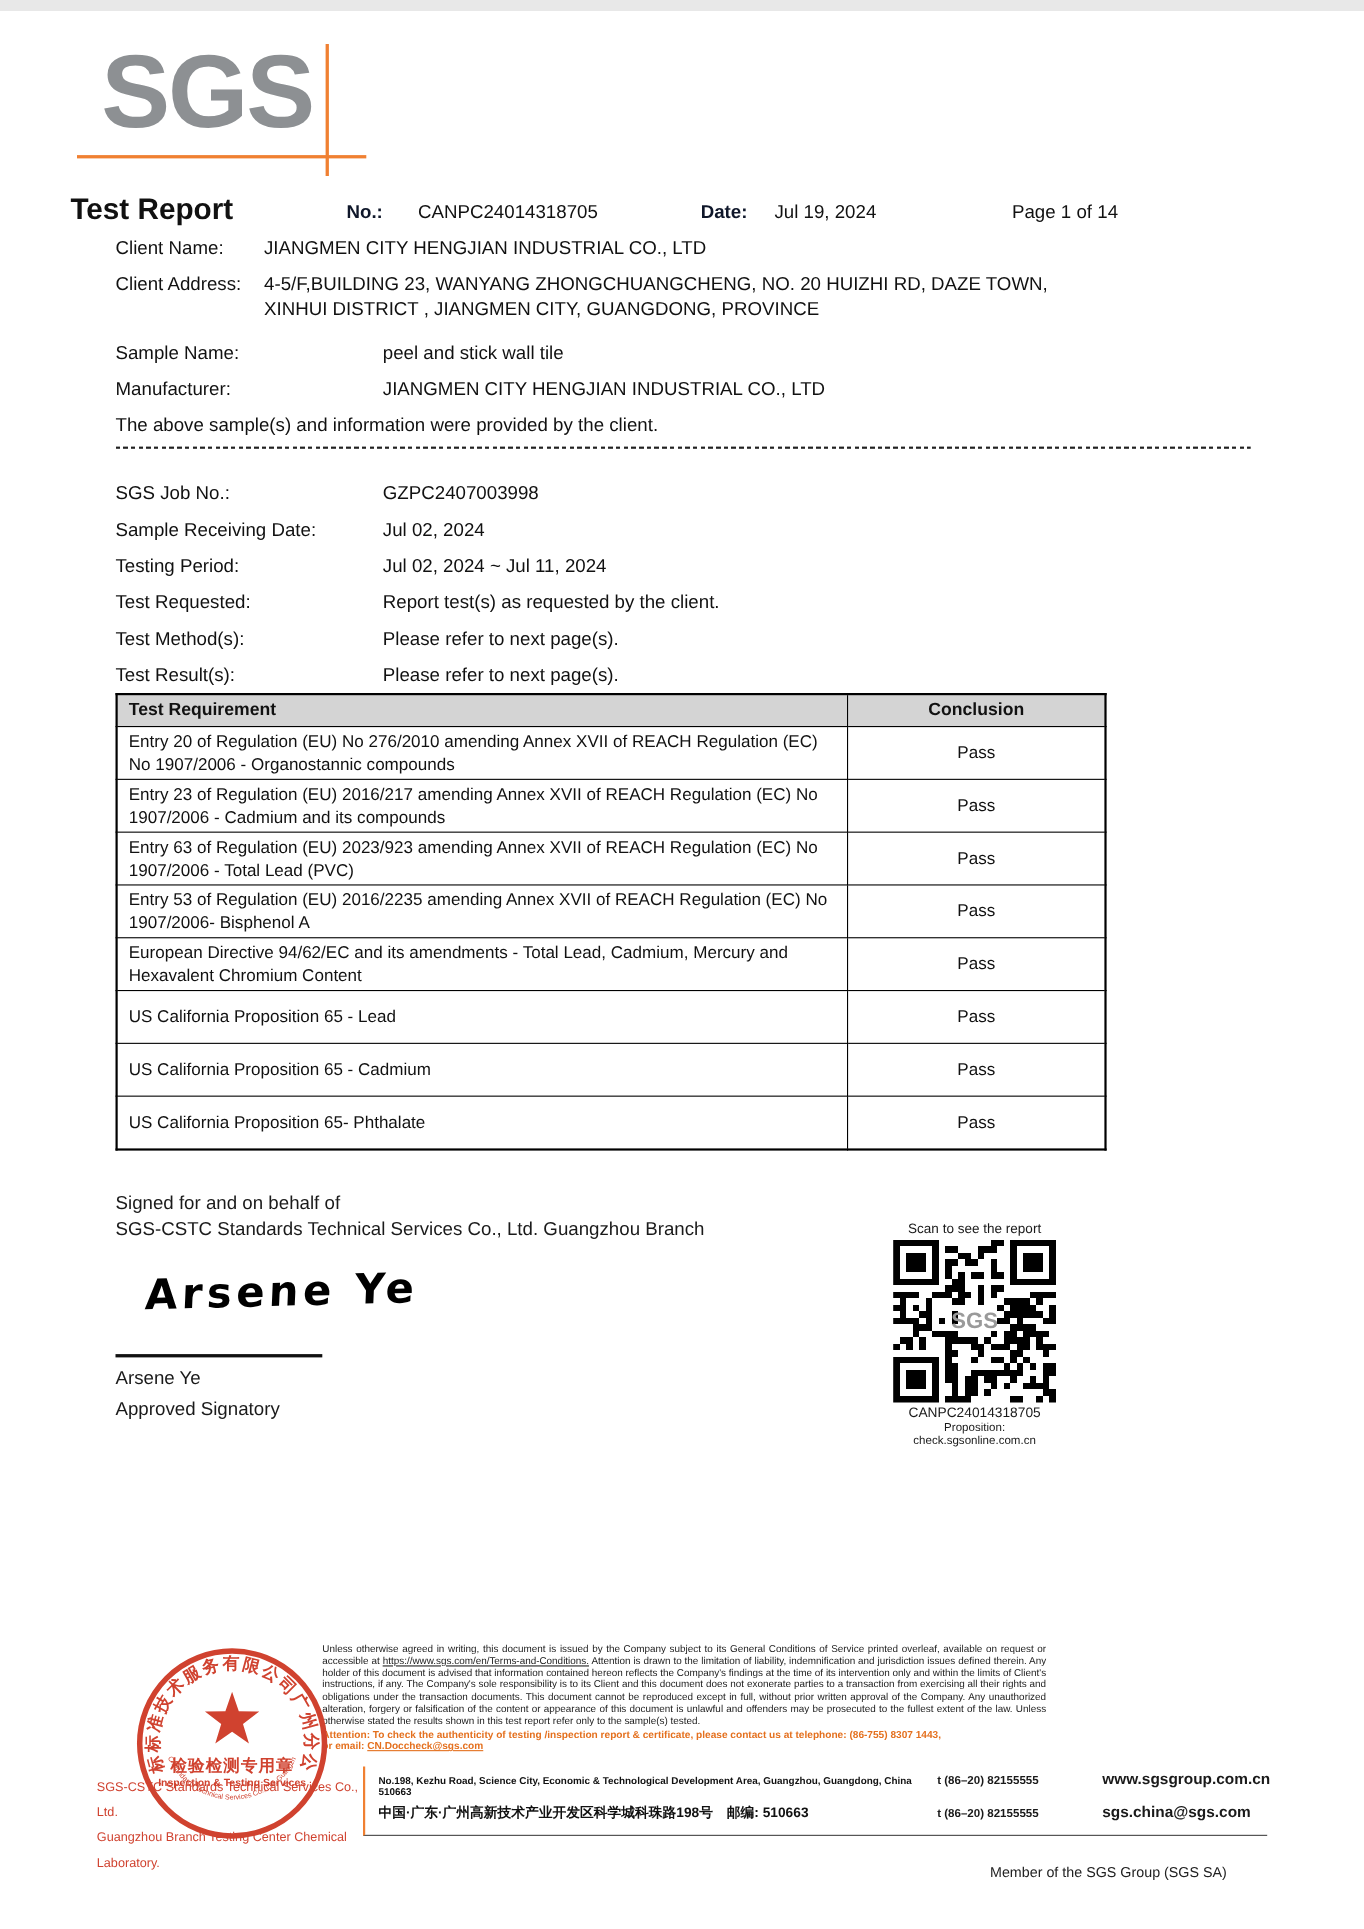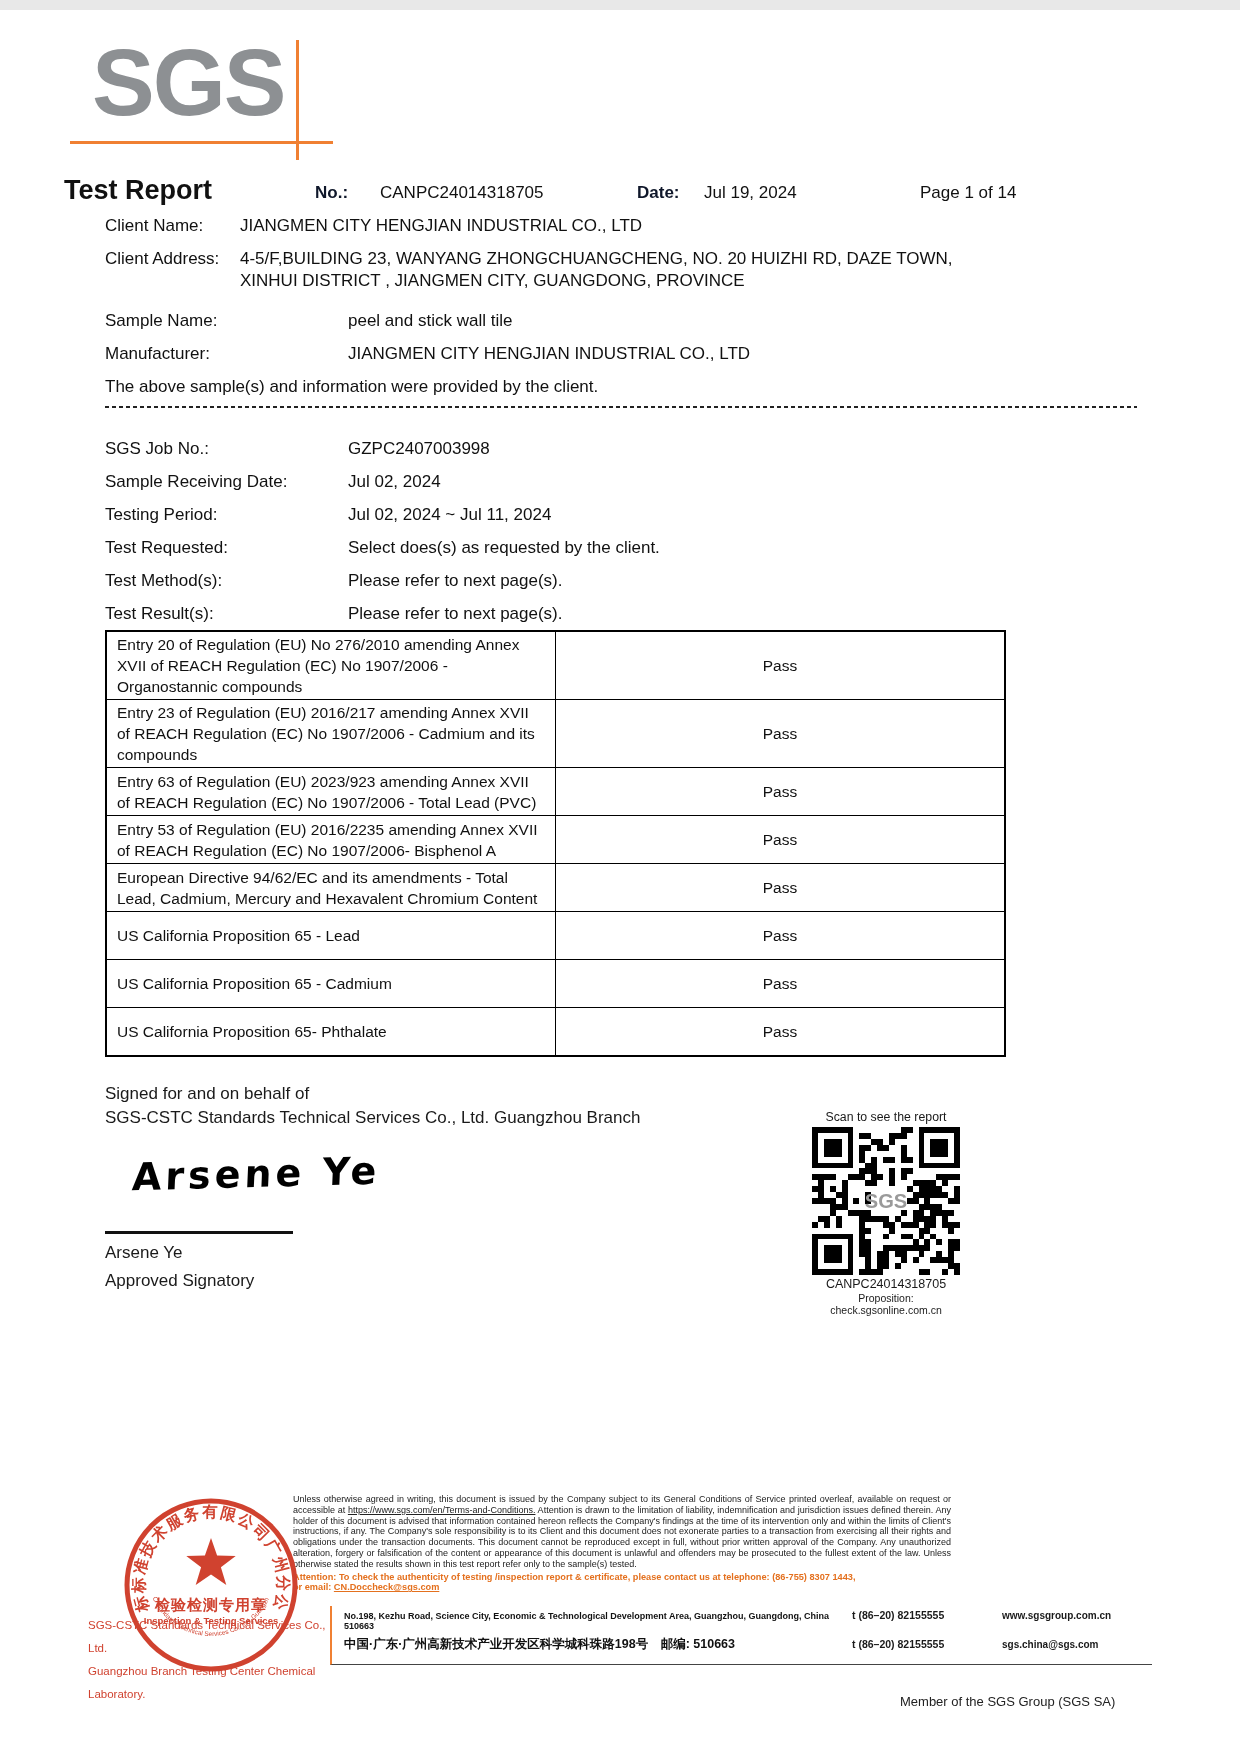--- a/index.html
+++ b/index.html
@@ -62,21 +62,21 @@
   .legal .u{text-decoration:underline;}
   .attention{margin-top:2px;color:#e4701e;font-weight:700;font-size:9.2px;line-height:10.8px;text-align:left;}
   .attention .u{text-decoration:underline;}
 
   .addr-block{position:absolute;left:330px;top:1596px;width:822px;border-left:2px solid #f08032;
               border-bottom:1px solid #444;padding:3px 0 6px 12px;box-sizing:border-box;}
   .addr-row{display:flex;align-items:baseline;margin-bottom:5px;font-weight:bold;}
   .addr-en{flex:1;font-size:9px;color:#111;}
   .addr-cn{flex:1;font-size:12.5px;color:#111;}
   .phone{width:150px;flex:none;font-size:10.5px;}
-  .site{width:150px;flex:none;font-size:10px;text-align:left;}
+  .site{width:150px;flex:none;font-size:14px;text-align:left;}
   .member{position:absolute;left:900px;top:1684px;width:252px;text-align:left;font-size:13px;color:#222;}
 
   .stamp-lines{position:absolute;left:88px;top:1604px;width:238px;color:#d0422f;
                font-size:11.5px;line-height:23px;z-index:1;}
   .stamp-svg{position:absolute;left:122px;top:1486px;z-index:2;}
 </style>
 </head>
 <body>
 
 <div class="page">
@@ -125,34 +125,38 @@
     <div class="kv">
         <span class="k w243">Sample Receiving Date:</span>
         <span>Jul 02, 2024</span>
       </div>
     <div class="kv">
         <span class="k w243">Testing Period:</span>
         <span>Jul 02, 2024 ~ Jul 11, 2024</span>
       </div>
     <div class="kv">
         <span class="k w243">Test Requested:</span>
-        <span>Select does(s) as requested by the client.</span>
+        <span>Report test(s) as requested by the client.</span>
       </div>
     <div class="kv">
         <span class="k w243">Test Method(s):</span>
         <span>Please refer to next page(s).</span>
       </div>
     <div class="kv">
         <span class="k w243">Test Result(s):</span>
         <span>Please refer to next page(s).</span>
       </div>
   </div>
 
   <table class="results">
     <tbody>
+        <tr>
+      <th class="req-h">Test Requirement</th>
+      <th class="con-h">Conclusion</th>
+    </tr>
     <tr>
           <td class="req">Entry 20 of Regulation (EU) No 276/2010 amending Annex XVII of REACH Regulation (EC) No 1907/2006 - Organostannic compounds</td>
           <td class="con">Pass</td>
         </tr>
     <tr>
           <td class="req">Entry 23 of Regulation (EU) 2016/217 amending Annex XVII of REACH Regulation (EC) No 1907/2006 - Cadmium and its compounds</td>
           <td class="con">Pass</td>
         </tr>
     <tr>
           <td class="req">Entry 63 of Regulation (EU) 2023/923 amending Annex XVII of REACH Regulation (EC) No 1907/2006 - Total Lead (PVC)</td>

